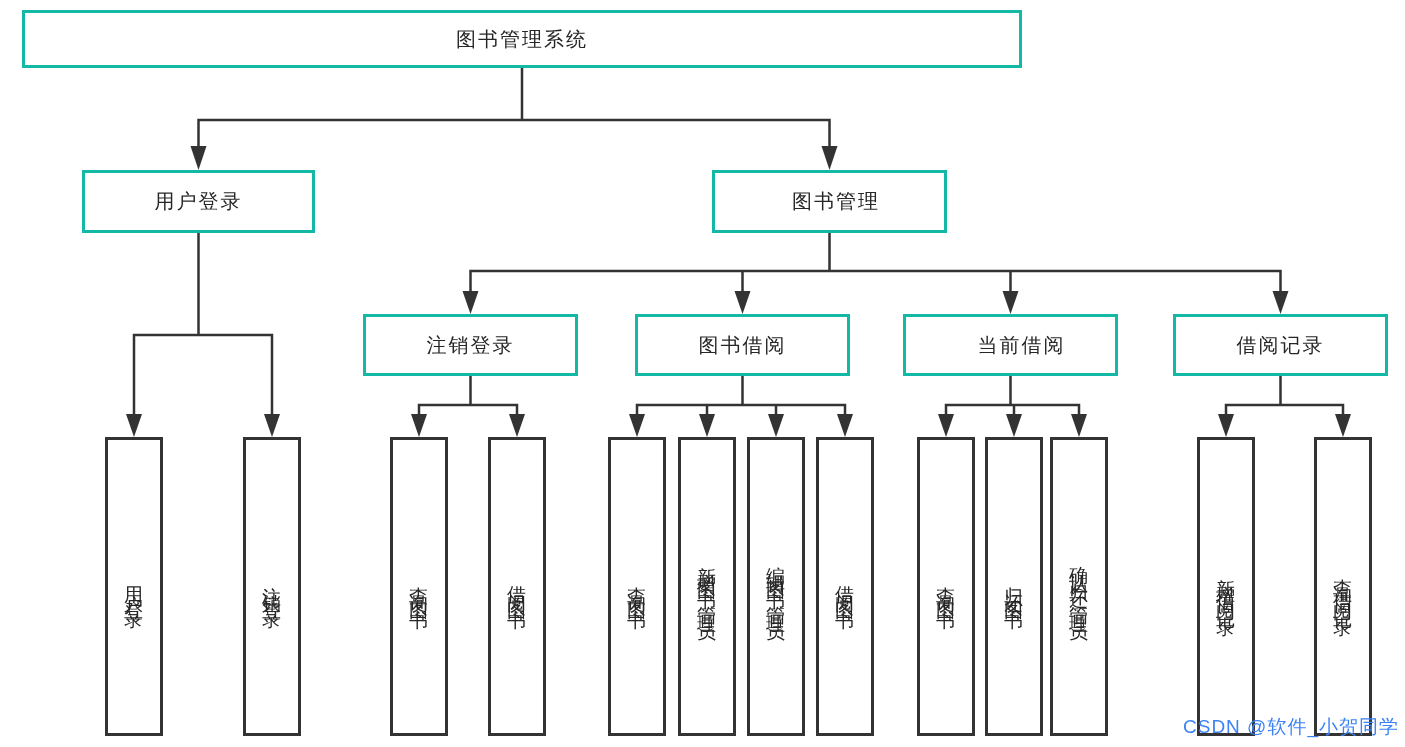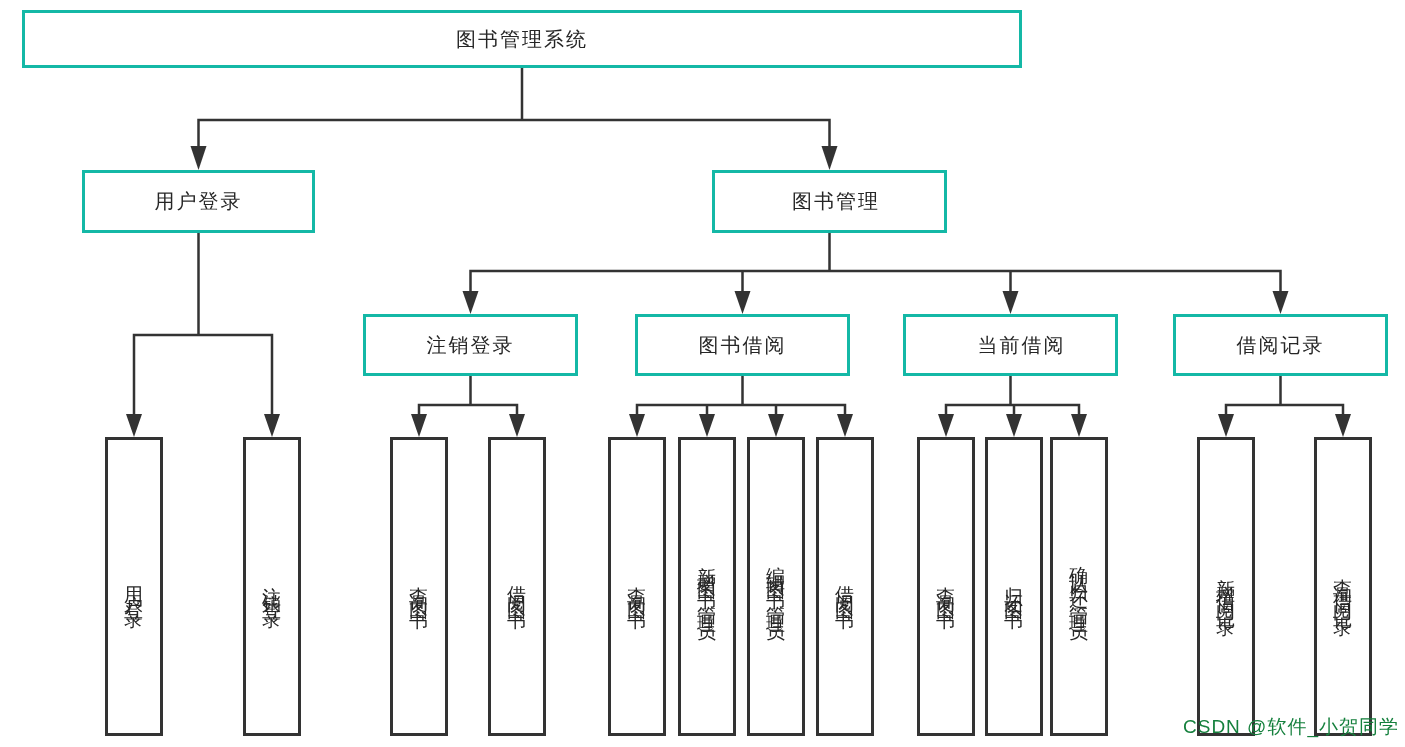--- a/index.html
+++ b/index.html
@@ -47,21 +47,21 @@
     font-size: 19px;
     line-height: 1;
     letter-spacing: 0.42em;
     color: #262626;
   }
   .watermark {
     position: absolute;
     left: 1183px;
     top: 714px;
     font-size: 19px;
-    color: #15803d;
+    color: #3b82f6;
     letter-spacing: 1px;
     white-space: nowrap;
   }
 </style>
 </head>
 <body>
 
 <div class="canvas">
 
   <svg class="connectors" viewBox="0 0 1405 747" xmlns="http://www.w3.org/2000/svg">

